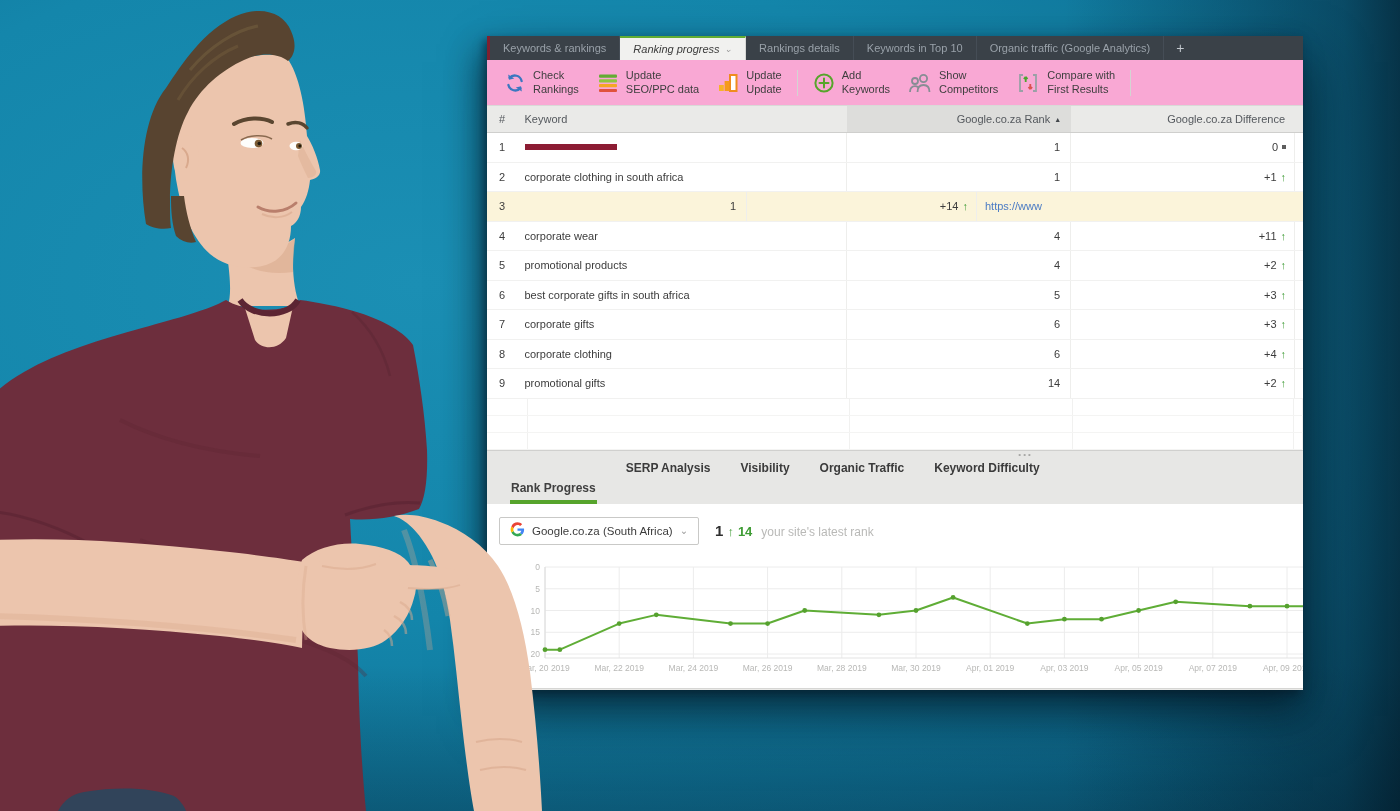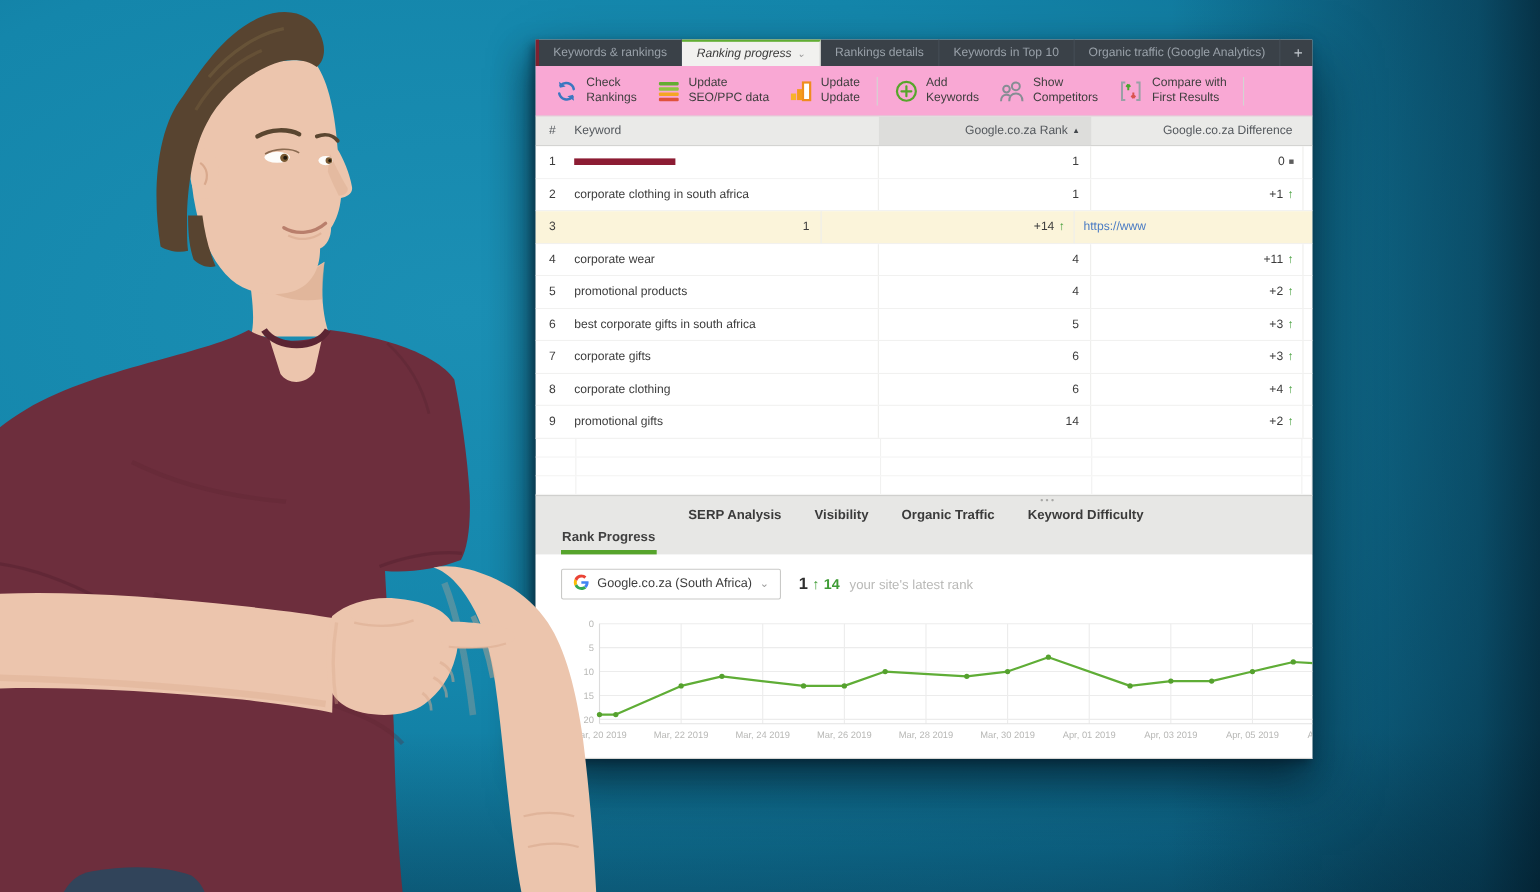--- a/index.html
+++ b/index.html
@@ -4,21 +4,21 @@
 <style>
   html,body{margin:0;padding:0;background:#06303f;}
   .stage{position:relative;width:1400px;height:811px;overflow:hidden;
     font-family:"Liberation Sans",sans-serif;
     background:radial-gradient(ellipse at 30% 35%, #1b8fb4 0%, #1486ab 45%, #0f7094 78%, #0a5876 100%);}
   .stage::after{content:"";position:absolute;inset:0;z-index:1;pointer-events:none;
     background:
       linear-gradient(90deg, rgba(3,28,44,0) 76%, rgba(3,28,44,.45) 96%, rgba(2,18,30,.65) 100%),
       linear-gradient(180deg, rgba(3,28,44,0) 82%, rgba(3,28,44,.30) 100%);}
   
-  .window{position:absolute;left:487px;top:36px;width:706px;height:654px;z-index:2;
+  .window{position:absolute;left:487px;top:36px;width:816px;height:654px;z-index:2;
     background:#fff;display:flex;flex-direction:column;
     box-shadow:-3px 4px 8px rgba(6,26,40,.55), -10px 14px 28px rgba(5,22,34,.45), 10px 26px 50px rgba(4,18,28,.5);}
   
   .tabbar{position:relative;height:24px;background:#3a4148;display:flex;align-items:stretch;
     font-size:11px;color:#99a1a9;flex:0 0 auto;padding-left:3px;}
   .edge-sliver{position:absolute;left:0;top:0;bottom:0;width:3px;background:#7e2130;}
   .tab{display:flex;align-items:center;gap:5px;padding:0 13px;border-right:1px solid #454d56;cursor:default;white-space:nowrap;}
   .tab.active{background:#f1f1ef;color:#3b3b3b;border-right:1px solid #d8d8d6;border-top:2px solid #61ad33;font-style:italic;}
   .tab .chev{color:#9a9a9a;font-size:9px;line-height:1;}
   .add-tab{display:flex;align-items:center;padding:0 12px;color:#c3c9cf;font-size:14px;}
@@ -55,21 +55,21 @@
   .neutral-mark{width:4px;height:4px;background:#5d5d5d;display:inline-block;}
   .url{color:#4a7bc4;}
   
   .splitter{position:relative;background:#e7e7e5;border-top:1px solid #d0d0ce;flex:0 0 auto;}
   .splitter-dots{position:absolute;top:0px;left:66%;transform:translateX(-50%);color:#a7a7a5;font-size:8px;letter-spacing:2px;line-height:8px;cursor:row-resize;}
   .panel-tabs{display:flex;gap:28px;padding-left:23px;font-size:12px;font-weight:bold;color:#3b3b3b;}
   .ptab{padding:10px 1px 5px;border-bottom:4px solid transparent;white-space:nowrap;cursor:default;}
   .ptab.active{color:#404040;border-bottom-color:#56a42c;margin-top:20px;}
   
   .panel-content{flex:1;background:#fff;overflow:hidden;display:flex;flex-direction:column;}
-  .selector-row{margin:12px 0 0 23px;display:flex;align-items:center;gap:16px;height:30px;flex:0 0 auto;}
+  .selector-row{margin:12px 0 0 12px;display:flex;align-items:center;gap:16px;height:30px;flex:0 0 auto;}
   .selector{border:1px solid #c9c9c7;border-radius:2px;display:flex;align-items:center;gap:7px;
     padding:0 10px;height:28px;font-size:11.5px;color:#3c3c3c;background:#fff;box-sizing:border-box;}
   .selector .chev{color:#9b9b9b;font-size:10px;}
   .latest{display:flex;align-items:baseline;gap:4px;}
   .latest .rank{font-size:15px;font-weight:bold;color:#2f2f2f;}
   .latest .arrow,.latest .change{font-size:13px;font-weight:bold;color:#3f9c35;}
   .latest .caption{font-size:12px;color:#b9b9b7;margin-left:5px;}
   .chart-wrap{margin:16px 0 0 34px;flex:0 0 auto;}
   .statusbar{height:14px;background:#e9e9e7;border-top:1px solid #d6d6d4;flex:0 0 auto;margin-top:auto;}
   

